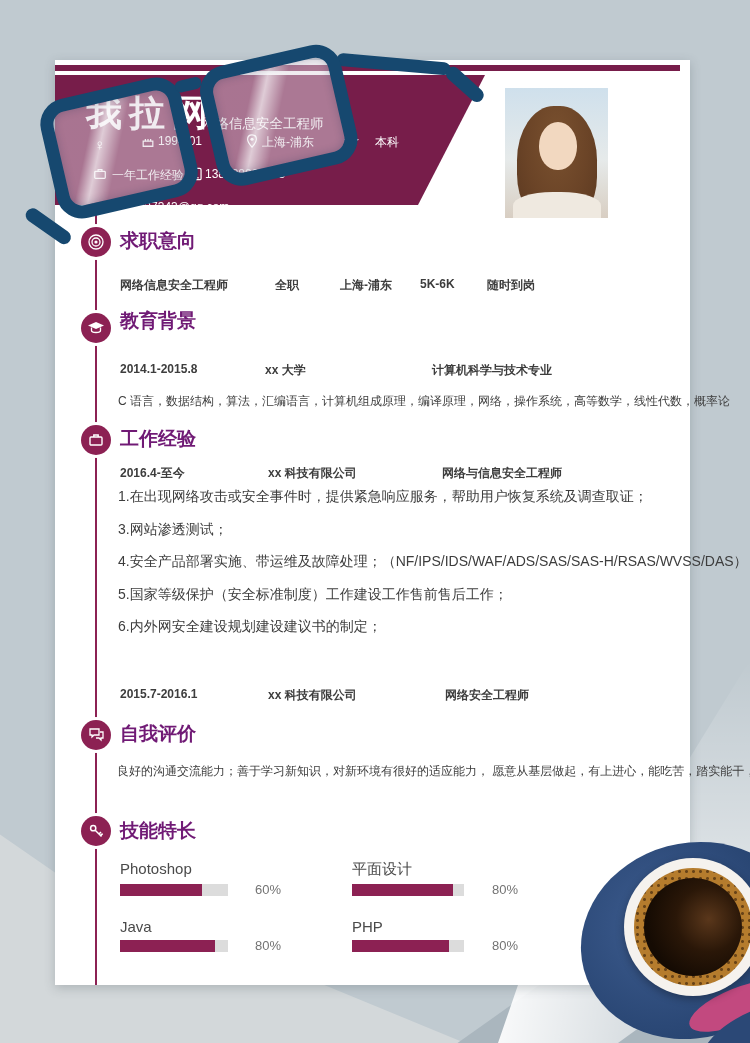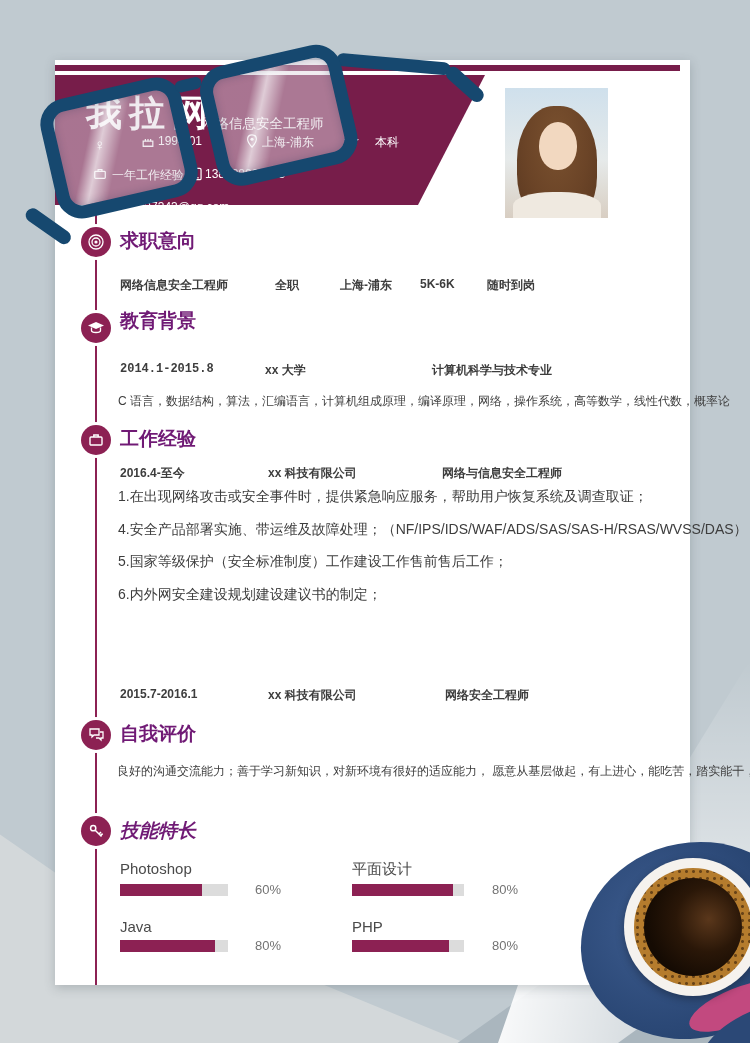--- a/index.html
+++ b/index.html
@@ -168,21 +168,21 @@
   </div>
 
   <div class="sicon" style="top:253px;">
     <svg width="18" height="16" viewBox="0 0 18 14">
         <path d="M9 1 1 4.5 9 8l8-3.5z" fill="#fff"></path>
         <path d="M4.5 6.5v3c0 1 2 2 4.5 2s4.5-1 4.5-2v-3" fill="none" stroke="#fff" stroke-width="1.3"></path>
       </svg>
   </div>
   <h2 class="stitle" style="top:248px;">教育背景</h2>
   <div class="rowabs">
-    <span style="left:65px;top:302px;font-family:Liberation Mono, monospace;">2014.1-2015.8</span>
+    <span style="left:65px;top:302px;">2014.1-2015.8</span>
     <span style="left:210px;top:302px;">xx 大学</span>
     <span style="left:377px;top:302px;">计算机科学与技术专业</span>
   </div>
   <div class="body-text" style="left:63px;top:333px;">C 语言，数据结构，算法，汇编语言，计算机组成原理，编译原理，网络，操作系统，高等数学，线性代数，概率论</div>
 
   <div class="sicon" style="top:365px;">
     <svg width="16" height="16" viewBox="0 0 16 16">
         <g fill="none" stroke="#fff" stroke-width="1.4">
           <rect x="2" y="5" width="12" height="8" rx="1"></rect>
           <path d="M5.8 5V3h4.4v2"></path>
@@ -190,20 +190,21 @@
       </svg>
   </div>
   <h2 class="stitle" style="top:366px;">工作经验</h2>
   <div class="rowabs">
     <span style="left:65px;top:405px;">2016.4-至今</span>
     <span style="left:213px;top:405px;">xx 科技有限公司</span>
     <span style="left:387px;top:405px;">网络与信息安全工程师</span>
   </div>
   <div class="bullets">
     <div>1.在出现网络攻击或安全事件时，提供紧急响应服务，帮助用户恢复系统及调查取证；</div>
+    <div>3.网站渗透测试；</div>
     <div>4.安全产品部署实施、带运维及故障处理；（NF/IPS/IDS/WAF/ADS/SAS/SAS-H/RSAS/WVSS/DAS）</div>
     <div>5.国家等级保护（安全标准制度）工作建设工作售前售后工作；</div>
     <div>6.内外网安全建设规划建设建议书的制定；</div>
   </div>
   <div class="rowabs">
     <span style="left:65px;top:627px;">2015.7-2016.1</span>
     <span style="left:213px;top:627px;">xx 科技有限公司</span>
     <span style="left:390px;top:627px;">网络安全工程师</span>
   </div>
 
@@ -219,21 +220,21 @@
   <div class="body-text" style="left:62px;top:703px;">良好的沟通交流能力；善于学习新知识，对新环境有很好的适应能力， 愿意从基层做起，有上进心，能吃苦，踏实能干，</div>
 
   <div class="sicon" style="top:756px;">
     <svg width="17" height="17" viewBox="0 0 17 17">
         <g fill="none" stroke="#fff" stroke-width="1.5">
           <circle cx="5.2" cy="5.2" r="2.6"></circle>
           <path d="M7.2 7.2 13.5 13.5M11 11l2-2M12.6 12.6l2-2"></path>
         </g>
       </svg>
   </div>
-  <h2 class="stitle" style="top:758px;font-style:italic;">技能特长</h2>
+  <h2 class="stitle" style="top:758px;">技能特长</h2>
 
   <div class="sk-label" style="left:65px;top:800px;">Photoshop</div>
   <div class="sk-track" style="left:65px;top:824px;">
       <div class="sk-fill" style="width: 76%;"></div>
     </div>
   <div class="sk-pct" style="left:200px;top:822px;">60%</div>
 
   <div class="sk-label" style="left:297px;top:800px;">平面设计</div>
   <div class="sk-track" style="left:297px;top:824px;width:112px;">
       <div class="sk-fill" style="width: 90%;"></div>

